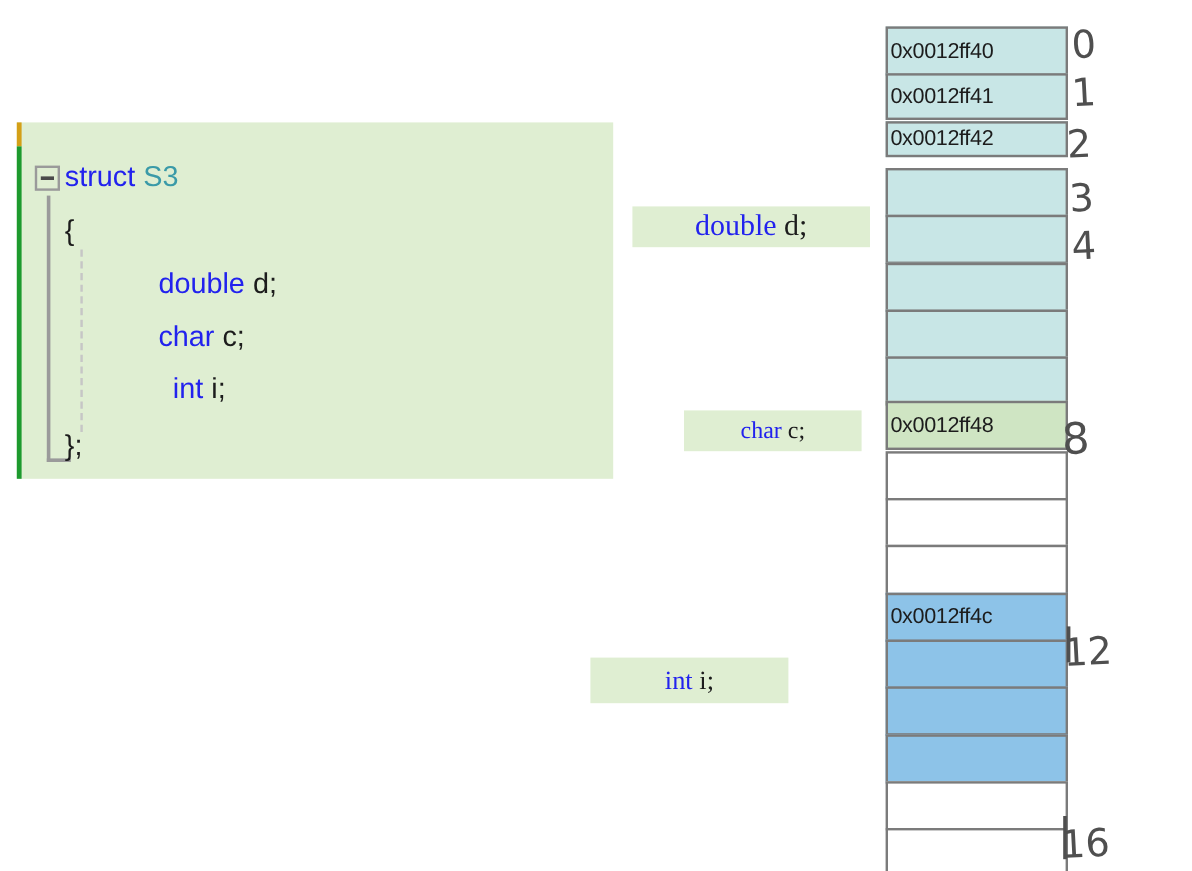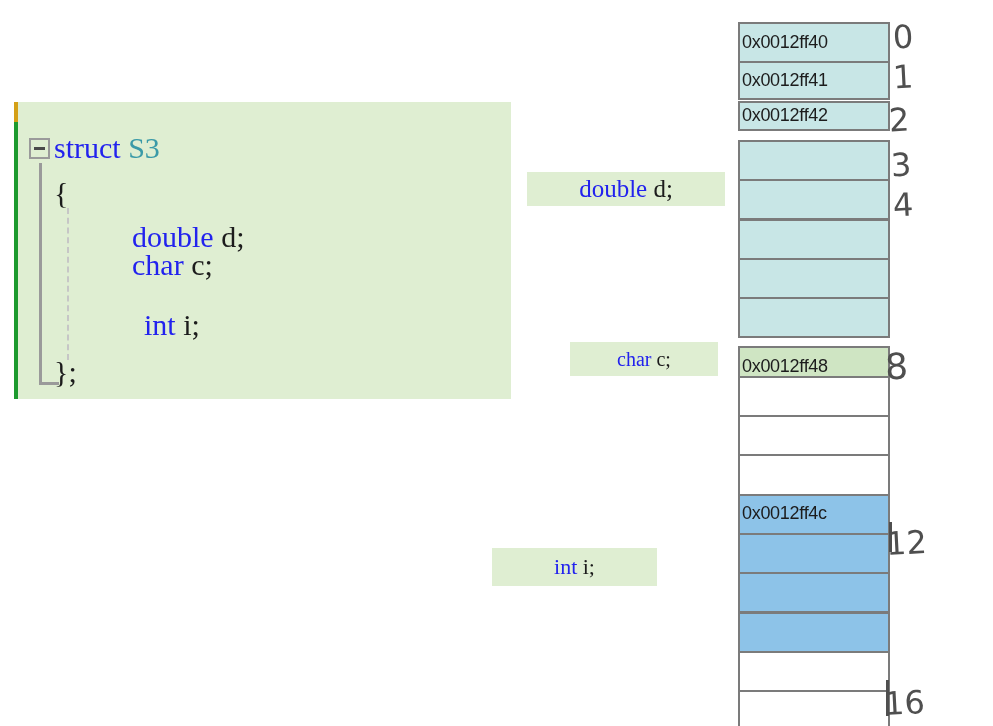--- a/index.html
+++ b/index.html
@@ -81,33 +81,33 @@
     position: absolute;
     left: 67px;
     top: 208px;
     width: 0px;
     height: 152px;
     border-left: 2px dashed #c6c6c6;
   }
 
   .code-line {
     position: absolute;
-    font-family: Liberation Serif, serif;
-    font-size: 30px;
+    font-family: Liberation Sans, sans-serif;
+    font-size: 24px;
     line-height: 30px;
     white-space: pre;
     color: #1c1c1c;
   }
   .kw   { color: #2222ee; }
   .type { color: #3a9aa8; }
 
   #line-struct { left: 54px;  top: 133px; }
   #line-open   { left: 54px;  top: 178px; }
   #line-double { left: 132px; top: 222px; }
-  #line-char   { left: 132px; top: 250px; }
+  #line-char   { left: 132px; top: 266px; }
   #line-int    { left: 144px; top: 310px; }
   #line-close  { left: 54px;  top: 357px; }
 
   
   .mid-label {
     position: absolute;
     background: #dfeed2;
     font-family: "Liberation Serif", serif;
     white-space: pre;
     color: #1c1c1c;
@@ -229,21 +229,21 @@
       <span class="mem-addr">0x0012ff41</span>
     </div>
     <div class="mem-cell double" style="top: 78.6px; height: 30px;">
       <span class="mem-addr">0x0012ff42</span>
     </div>
     <div class="mem-cell double" style="top: 117.9px; height: 41.3px;"></div>
     <div class="mem-cell double" style="top: 157.2px; height: 41.3px;"></div>
     <div class="mem-cell double" style="top: 196.5px; height: 41.3px;"></div>
     <div class="mem-cell double" style="top: 235.8px; height: 41.3px;"></div>
     <div class="mem-cell double" style="top: 275.1px; height: 41.3px;"></div>
-    <div class="mem-cell charc" style="top: 324px; height: 41.3px;">
+    <div class="mem-cell charc" style="top: 312px; height: 41.3px;">
       <span class="mem-addr">0x0012ff48</span>
     </div>
     <div class="mem-cell" style="top: 353.7px; height: 41.3px;"></div>
     <div class="mem-cell" style="top: 393px; height: 41.3px;"></div>
     <div class="mem-cell" style="top: 432.3px; height: 41.3px;"></div>
     <div class="mem-cell inti" style="top: 471.6px; height: 41.3px; text-decoration: underline;">
       <span class="mem-addr">0x0012ff4c</span>
     </div>
     <div class="mem-cell inti" style="top: 510.9px; height: 41.3px;"></div>
     <div class="mem-cell inti" style="top: 550.2px; height: 41.3px;"></div>

